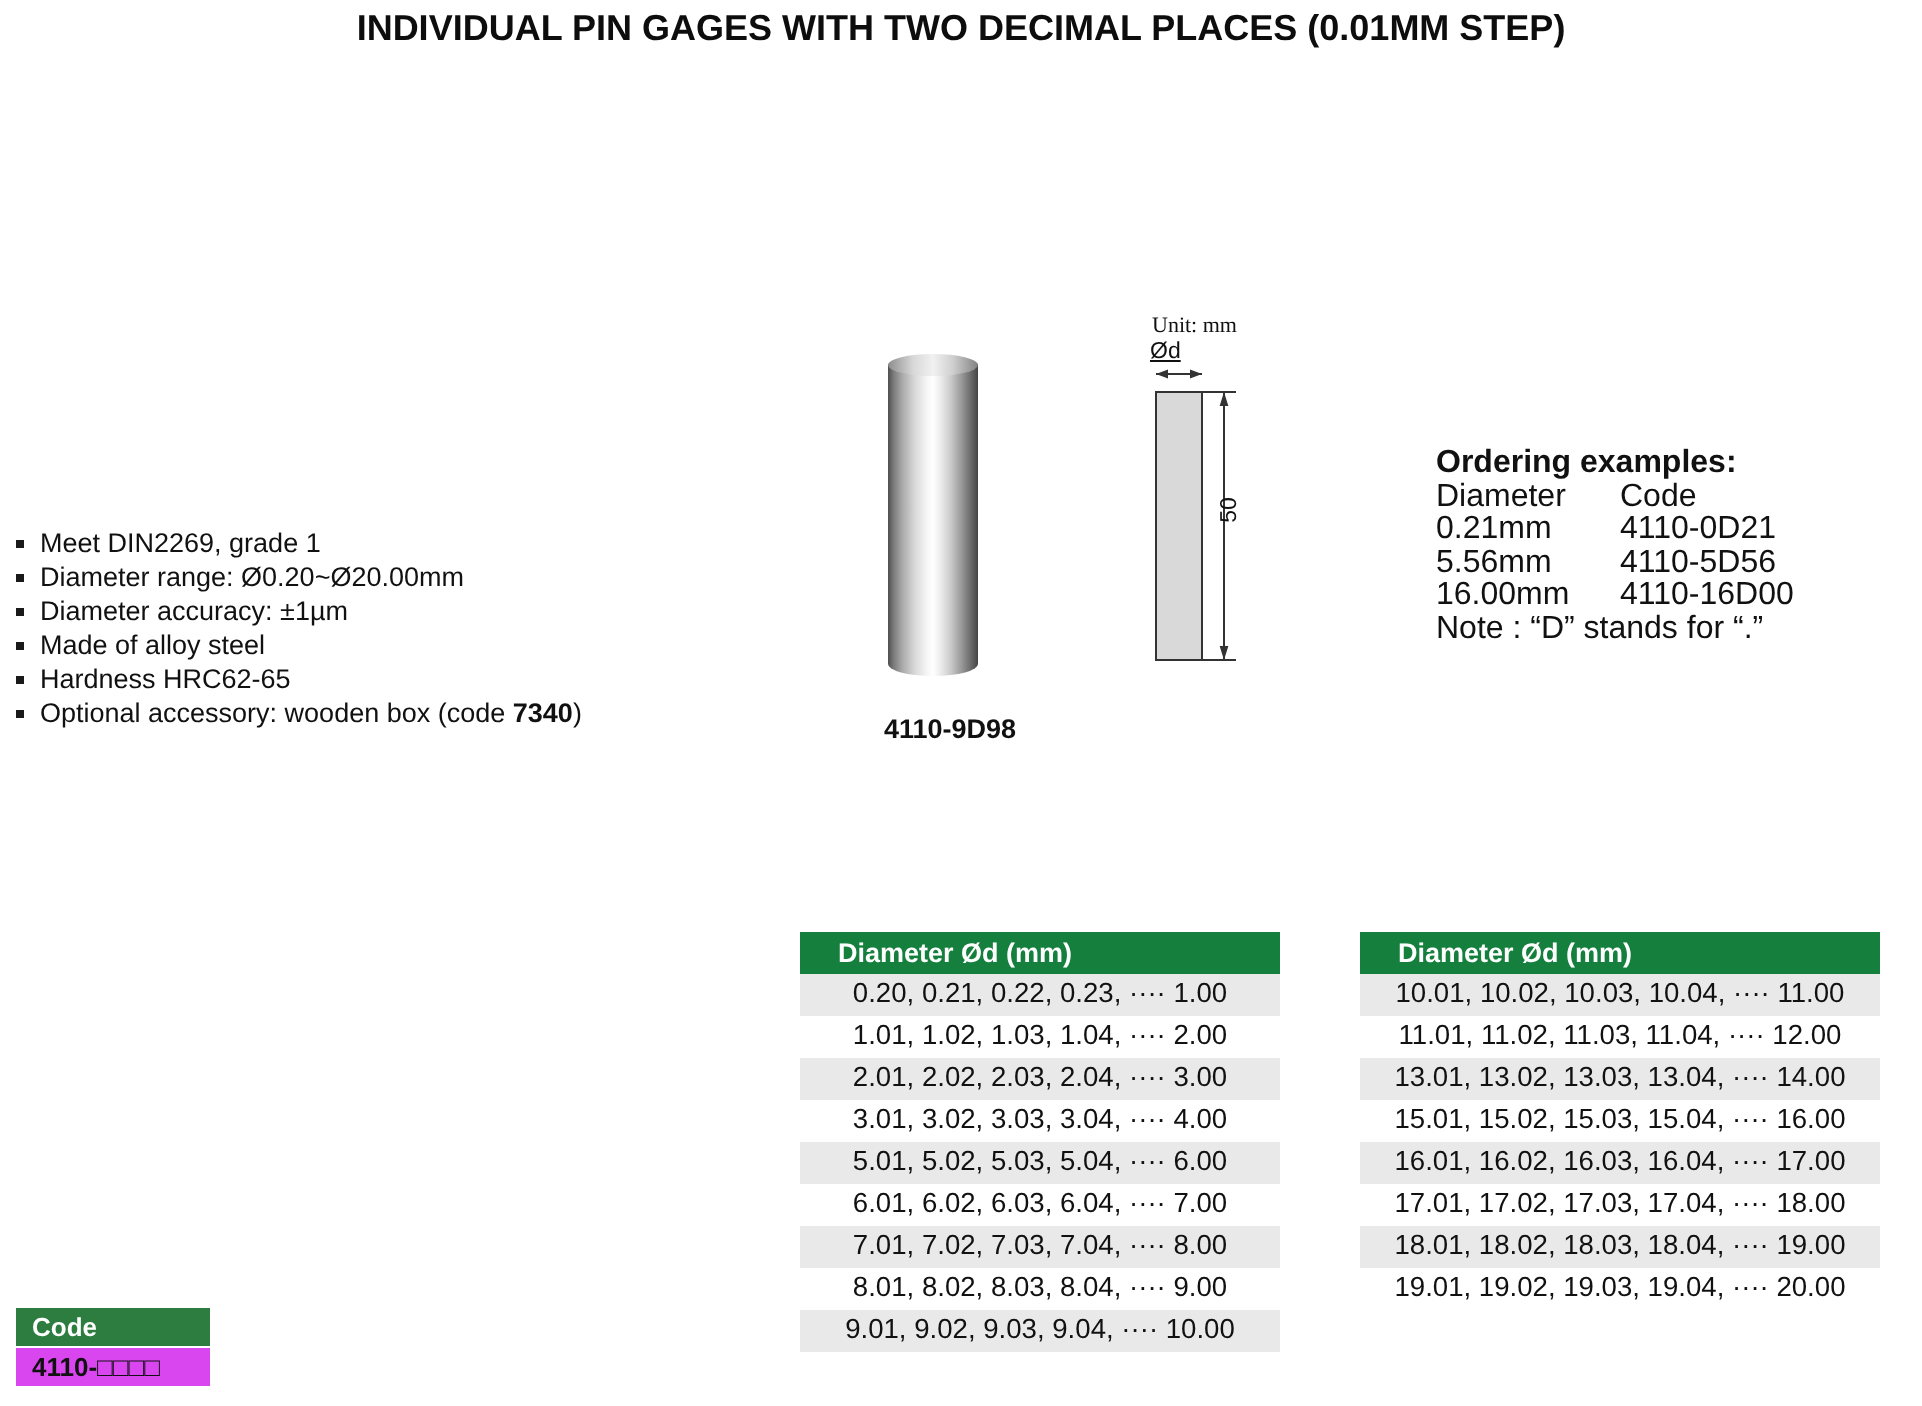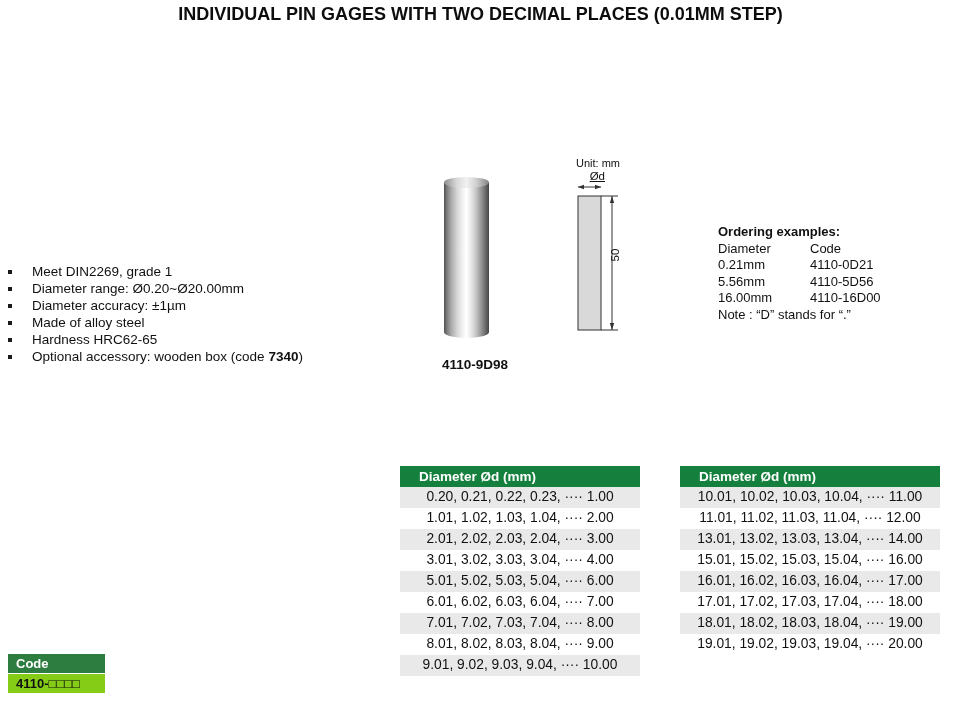--- a/index.html
+++ b/index.html
@@ -7,68 +7,68 @@
     position:relative;width:961px;height:703px;background:#ffffff;overflow:hidden;
     font-family:"Liberation Sans", sans-serif;color:#111;
   }
   
   .title{
     position:absolute;top:4px;left:0;width:961px;text-align:center;
     font-size:18px;font-weight:bold;color:#0d0d0d;
   }
   
   .features{position:absolute;left:8px;top:265px;width:380px;}
-  .feat{display:flex;align-items:flex-start;margin:0 0 3.6px 0;font-size:13.5px;line-height:13.5px;gap:12px;}
+  .feat{display:flex;align-items:flex-start;margin:0 0 3.6px 0;font-size:13.5px;line-height:13.5px;}
   .bullet{flex:none;width:4px;height:4px;background:#1a1a1a;margin:5px 8px 0 0;}
   .bold{font-weight:bold;}
   
   .pin-wrap{position:absolute;left:444px;top:177px;width:45px;height:165px;}
   .pin-body{
     position:absolute;left:0;top:5px;width:45px;height:156px;
     background:linear-gradient(to right,#4e4e4e 0%,#7a7a7a 6%,#aaaaaa 16%,#d9d9d9 30%,#f7f7f7 44%,#ffffff 50%,#ededed 58%,#c9c9c9 70%,#989898 82%,#666666 93%,#454545 100%);
     border-radius:0 0 22px 22px / 0 0 6px 6px;
   }
   .pin-cap{
     position:absolute;left:0;top:0;width:45px;height:11px;border-radius:50%;
     background:linear-gradient(to right,#8d8d8d,#d8d8d8 28%,#f1f1f1 50%,#cfcfcf 72%,#828282);
   }
   .pin-model{
     position:absolute;left:412px;top:357px;width:126px;text-align:center;
     font-size:13.5px;font-weight:bold;
   }
   
-  .unit-label{position:absolute;left:576px;top:157px;font-size:11px;}
-  .dia-label{position:absolute;left:575px;top:170px;width:30px;text-align:right;font-size:11.5px;text-decoration:underline;}
+  .unit-label{position:absolute;left:576px;top:157px;font-size:11px;font-family:Liberation Serif, serif;}
+  .dia-label{position:absolute;left:575px;top:170px;width:30px;text-align:left;font-size:11.5px;text-decoration:underline;}
   .dim-svg{position:absolute;left:565px;top:172px;}
   .height-label{
     position:absolute;left:606px;top:248px;width:20px;height:14px;
     font-size:11.5px;text-align:center;transform:rotate(-90deg);
   }
   
-  .ordering{position:absolute;left:718px;top:224px;width:235px;font-size:13px;line-height:16.6px;}
+  .ordering{position:absolute;left:718px;top:224px;width:235px;font-size:16px;line-height:16.6px;}
   .ordering .o-title{font-weight:bold;}
   .o-row{display:grid;grid-template-columns:92px auto;}
   
   .tbl{position:absolute;top:466px;}
   .tbl-left{left:400px;width:240px;}
   .tbl-right{left:680px;width:260px;}
   .tbl-header{
     background:#15803d;color:#ffffff;font-weight:bold;font-size:13.5px;
     height:21px;line-height:21px;padding-left:19px;box-sizing:border-box;
   }
   .tbl-row{height:21px;line-height:20.8px;text-align:center;font-size:13.8px;white-space:nowrap;}
   .tbl > .tbl-row:nth-child(even){background:#e9e9e9;}
   
   .code-block{position:absolute;left:8px;top:654px;width:97px;}
   .code-label{
     background:#2e7d40;color:#fff;font-weight:bold;font-size:13px;
     height:19px;line-height:19px;padding-left:8px;box-sizing:border-box;
   }
   .code-value{
-    background:#84cc16;color:#111;font-weight:bold;font-size:13px;
+    background:#d946ef;color:#111;font-weight:bold;font-size:13px;
     height:19px;line-height:19px;padding-left:8px;box-sizing:border-box;margin-top:1px;
   }
 </style>
 </head>
 <body>
 
 <div class="page">
 
   <div class="title">INDIVIDUAL PIN GAGES WITH TWO DECIMAL PLACES (0.01MM STEP)</div>
 

